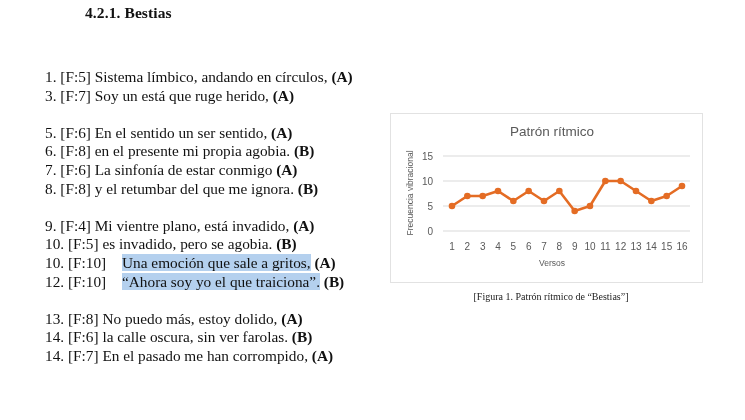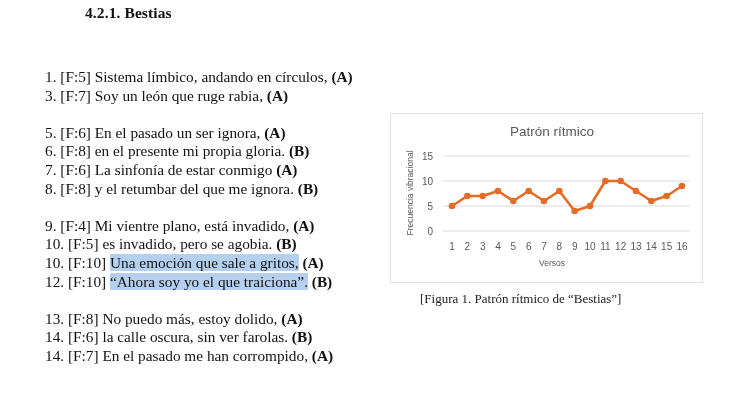--- a/index.html
+++ b/index.html
@@ -3,38 +3,38 @@
 <meta charset="utf-8">
 <style>
   html, body { margin:0; padding:0; background:#ffffff; }
   body { width:745px; height:420px; position:relative; overflow:hidden; }
   .doc { position:absolute; left:0; top:0; width:745px; height:420px; font-family:"Liberation Serif","DejaVu Serif",serif; color:#111; }
   .heading { position:absolute; left:45px; top:4px; font-size:15.5px; font-weight:bold; letter-spacing:0.1px;margin-left:40px; }
   .poem { position:absolute; left:45px; top:68px; font-size:15.3px; line-height:18.6px; }
   .line { white-space:nowrap; height:18.6px; }
   .blank { height:18.6px; }
   .rhyme { font-weight:bold; }
-  .hl { background:#b4d0ee; }
+  .hl { background:#b4d0ee;margin-left:12px; }
   .chart-box { position:absolute; left:390px; top:113px; width:313px; height:170px; border:1px solid #e2e2e2; box-sizing:border-box; background:#fff; }
   svg.chart { position:absolute; left:0; top:0; width:745px; height:420px; pointer-events:none; }
   svg.chart text { font-family:"Liberation Sans","DejaVu Sans",sans-serif; fill:#595959; }
-  .caption { position:absolute; left:420px; top:291px; width:262px; font-family:"Liberation Serif","DejaVu Serif",serif; font-size:13px; color:#222; }
+  .caption { position:absolute; left:420px; top:291px; width:262px; text-align:center; font-family:"Liberation Serif","DejaVu Serif",serif; font-size:10px; color:#222; }
 </style>
 </head>
 <body>
 
 <div class="doc">
   <div class="heading">4.2.1. Bestias</div>
 
   <div class="poem" id="poem">
       <div class="line"><span>1.</span> <span>[F:5]</span> <span>Sistema límbico, andando en círculos,</span> <span class="rhyme">(A)</span></div>
-      <div class="line"><span>3.</span> <span>[F:7]</span> <span>Soy un león que ruge rabia,</span> <span class="rhyme">(A)</span></div>
+      <div class="line"><span>3.</span> <span>[F:7]</span> <span>Soy un está que ruge herido,</span> <span class="rhyme">(A)</span></div>
       <div class="blank"></div>
-      <div class="line"><span>5.</span> <span>[F:6]</span> <span>En el pasado un ser ignora,</span> <span class="rhyme">(A)</span></div>
-      <div class="line"><span>6.</span> <span>[F:8]</span> <span>en el presente mi propia gloria.</span> <span class="rhyme">(B)</span></div>
+      <div class="line"><span>5.</span> <span>[F:6]</span> <span>En el sentido un ser sentido,</span> <span class="rhyme">(A)</span></div>
+      <div class="line"><span>6.</span> <span>[F:8]</span> <span>en el presente mi propia agobia.</span> <span class="rhyme">(B)</span></div>
       <div class="line"><span>7.</span> <span>[F:6]</span> <span>La sinfonía de estar conmigo</span> <span class="rhyme">(A)</span></div>
       <div class="line"><span>8.</span> <span>[F:8]</span> <span>y el retumbar del que me ignora.</span> <span class="rhyme">(B)</span></div>
       <div class="blank"></div>
       <div class="line"><span>9.</span> <span>[F:4]</span> <span>Mi vientre plano, está invadido,</span> <span class="rhyme">(A)</span></div>
       <div class="line"><span>10.</span> <span>[F:5]</span> <span>es invadido, pero se agobia.</span> <span class="rhyme">(B)</span></div>
       <div class="line"><span>10.</span> <span>[F:10]</span> <span class="hl">Una emoción que sale a gritos,</span> <span class="rhyme">(A)</span></div>
       <div class="line"><span>12.</span> <span>[F:10]</span> <span class="hl">“Ahora soy yo el que traiciona”.</span> <span class="rhyme">(B)</span></div>
       <div class="blank"></div>
       <div class="line"><span>13.</span> <span>[F:8]</span> <span>No puedo más, estoy dolido,</span> <span class="rhyme">(A)</span></div>
       <div class="line"><span>14.</span> <span>[F:6]</span> <span>la calle oscura, sin ver farolas.</span> <span class="rhyme">(B)</span></div>

